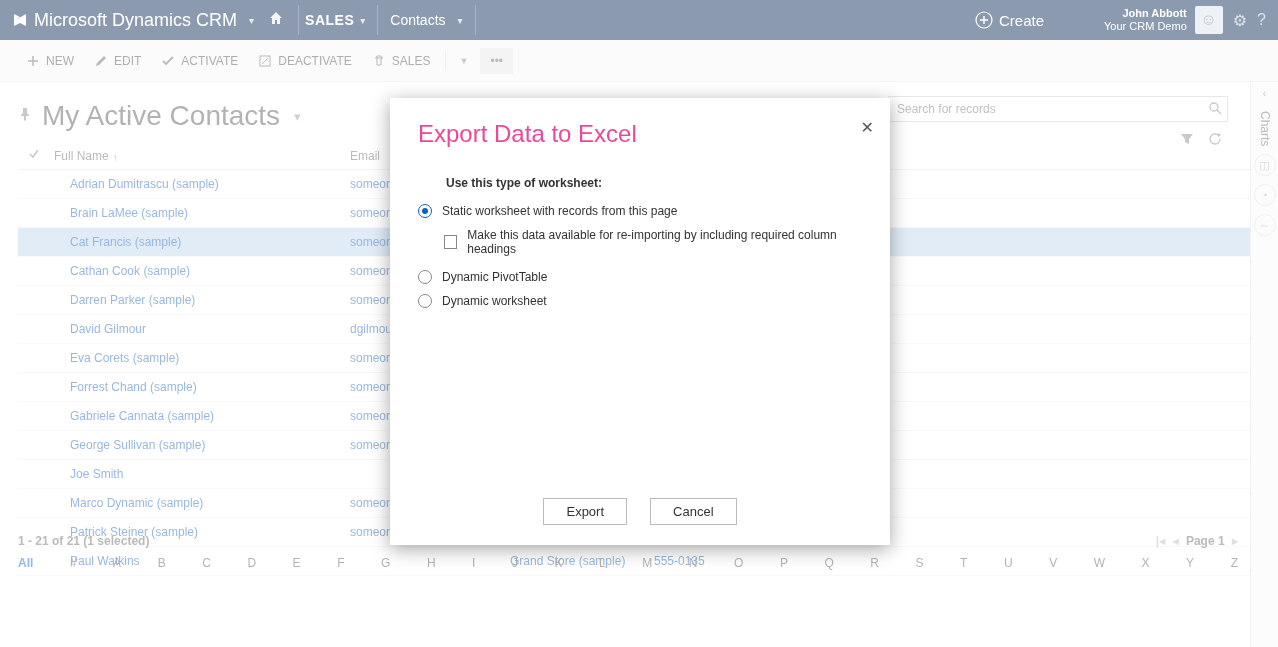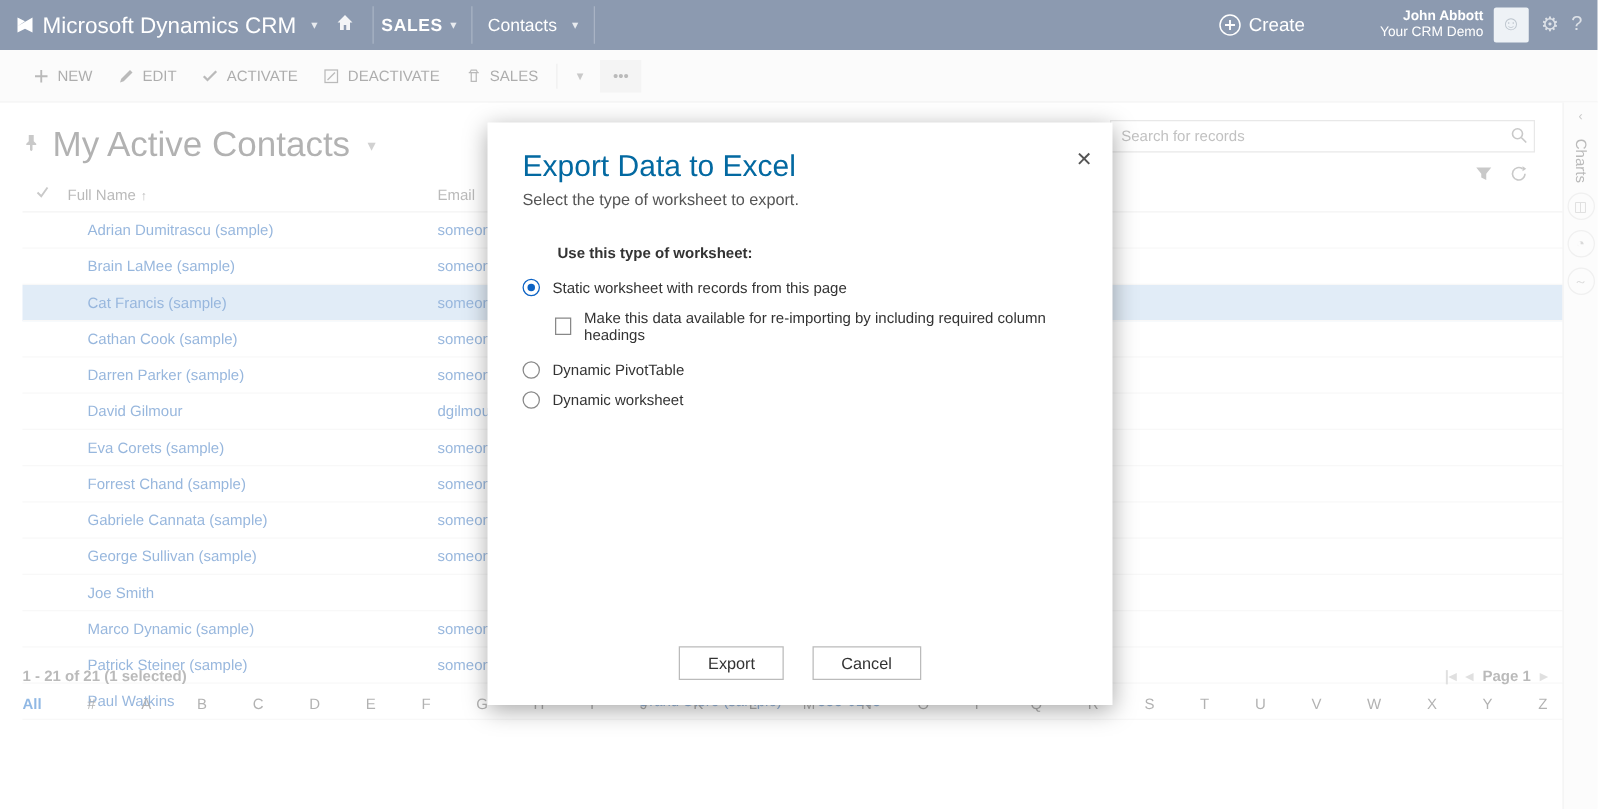--- a/index.html
+++ b/index.html
@@ -61,21 +61,21 @@
 .alpha-row span:first-child { color: #0b62c4; font-weight: 600; }
 
 
 .charts-rail { position: absolute; right: 0; top: 82px; bottom: 0; width: 28px; background: #f8f8f8; border-left: 1px solid #e3e3e3; display: flex; flex-direction: column; align-items: center; padding-top: 6px; gap: 8px; color:#888; }
 .charts-label { writing-mode: vertical-rl; font-size: 12px; color:#666; margin-top:4px;}
 .rail-icon { width:22px; height:22px; border:1px solid #ddd; border-radius:50%; display:flex; align-items:center; justify-content:center; font-size:11px; color:#aaa;}
 
 
 .overlay { position: absolute; inset: 0; background: rgba(255,255,255,0.55); }
 .modal { position: absolute; left: 390px; top: 98px; width: 500px; background: #fff; box-shadow: 0 4px 18px rgba(0,0,0,0.35); padding: 22px 28px 20px 28px; }
-.modal-title { font-size: 24px; font-weight: 300; color: #0369a1; }
+.modal-title { font-size: 24px; font-weight: 300; color: #ec4899; }
 .modal-sub { font-size: 13px; color: #555; margin-top: 4px; }
 .modal-close { position: absolute; right: 16px; top: 20px; color: #555; cursor: pointer; font-size: 16px;}
 .modal-section-label { font-size: 12px; font-weight: 600; color: #333; margin-top: 28px; margin-bottom: 14px; margin-left: 28px;}
 .radio-row { display: flex; align-items: center; gap: 10px; font-size: 12px; color: #333; margin-bottom: 10px; }
 .radio { width: 14px; height: 14px; border: 1px solid #888; border-radius: 50%; display:inline-flex; align-items:center; justify-content:center; background:#fff;}
 .radio.selected { border-color:#0b62c4; }
 .radio.selected .dot { width: 6px; height: 6px; background:#0b62c4; border-radius:50%;}
 .check-row { display:flex; align-items:center; gap:10px; font-size:12px; color:#333; margin: 4px 0 14px 26px; }
 .checkbox { width:14px; height:14px; border:1px solid #888; background:#fff; }
 .modal-footer { display:flex; justify-content:center; gap:23px; margin-top: 190px;}
@@ -358,21 +358,20 @@
   <span class="charts-label">Charts</span>
   <div class="rail-icon">◫</div>
   <div class="rail-icon">◔</div>
   <div class="rail-icon">～</div>
 </div>
 
 <div class="overlay"></div>
 <div class="modal">
   <span class="modal-close">✕</span>
   <div class="modal-title">Export Data to Excel</div>
-  <div class="modal-sub">Select the type of worksheet to export.</div>
   <div class="modal-section-label">Use this type of worksheet:</div>
 
   <div class="radio-row">
     <span class="radio selected">
         <span class="dot"></span>
       </span>
     <span>Static worksheet with records from this page</span>
   </div>
   <div class="check-row">
     <span class="checkbox"></span>

